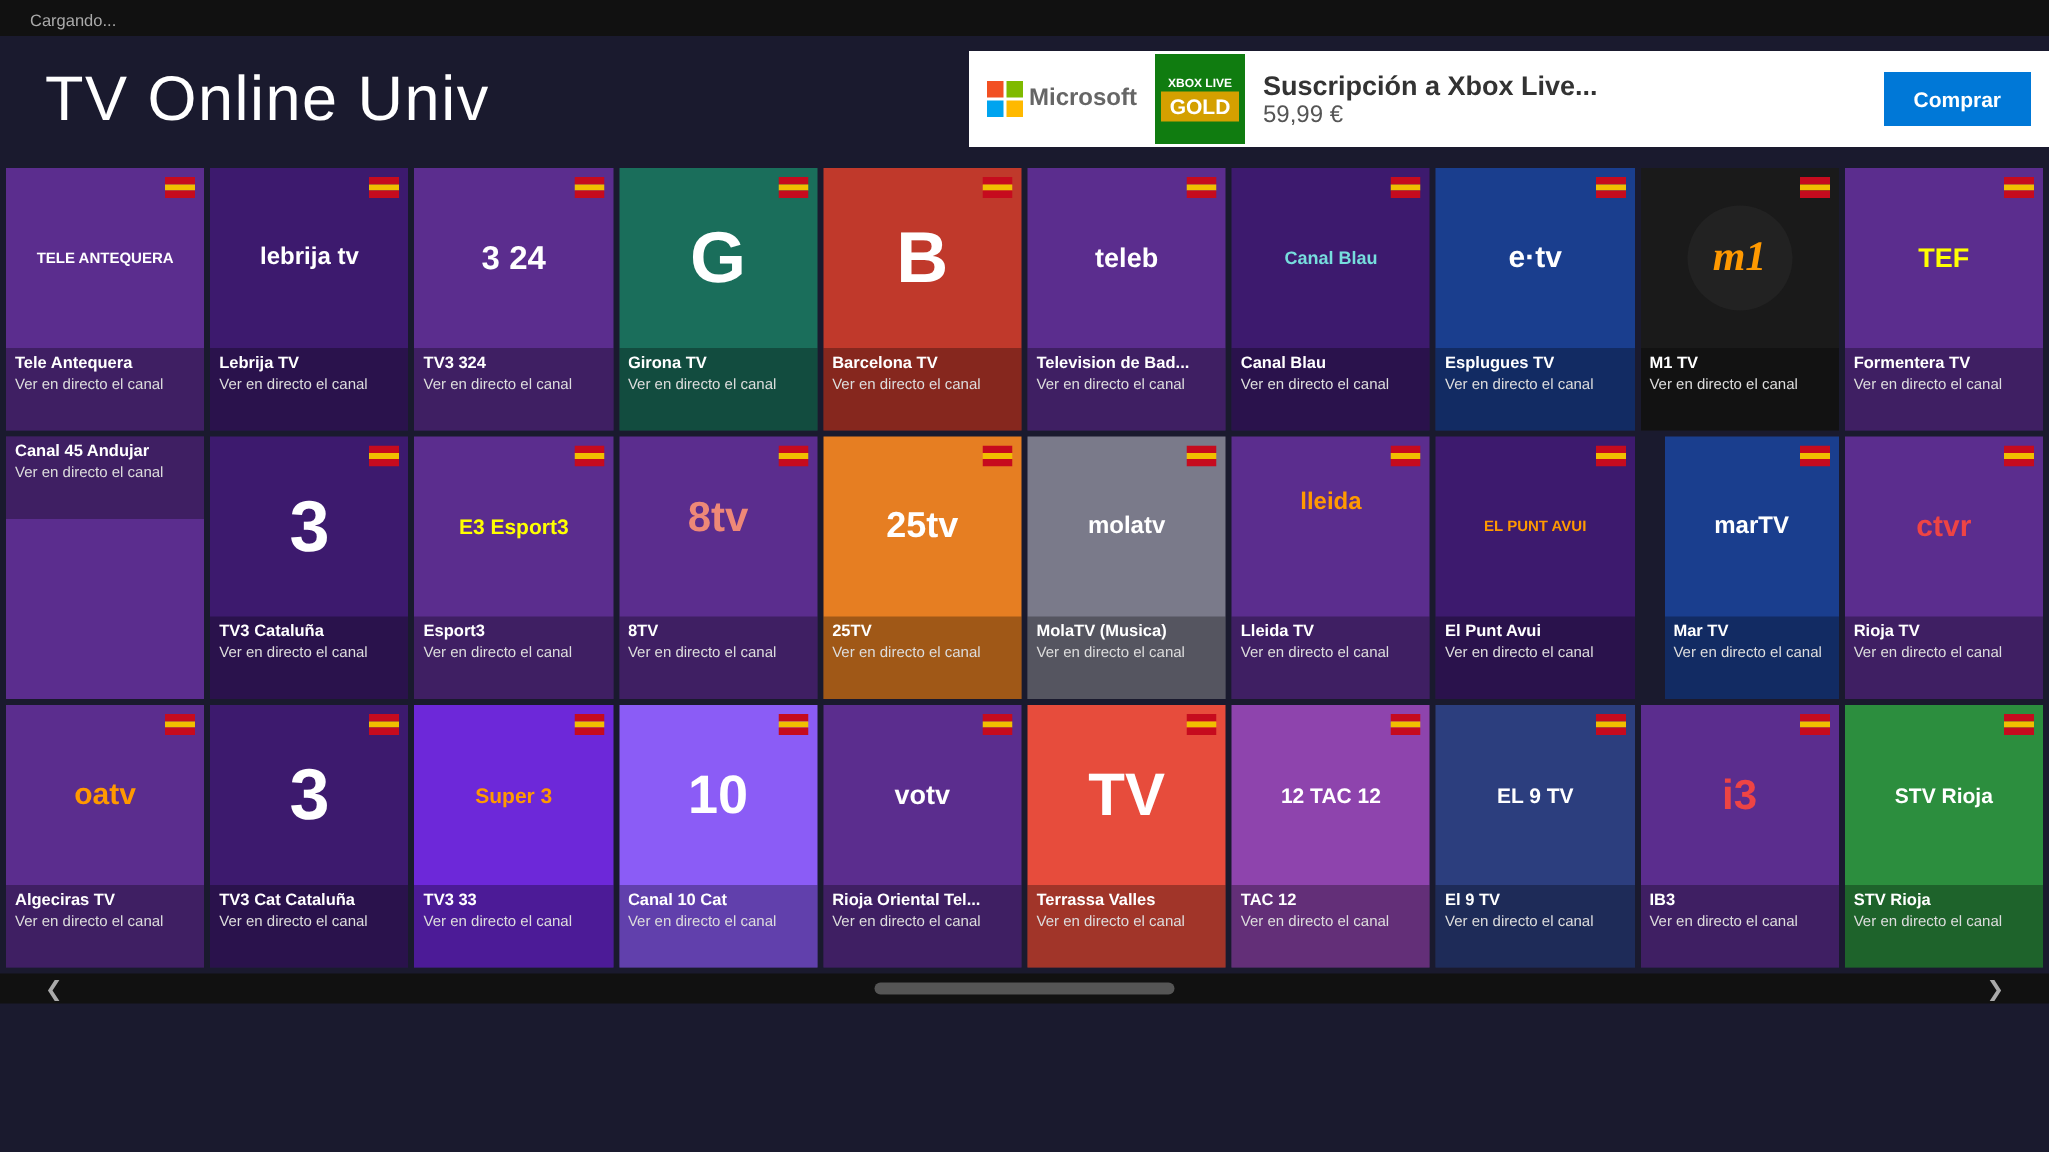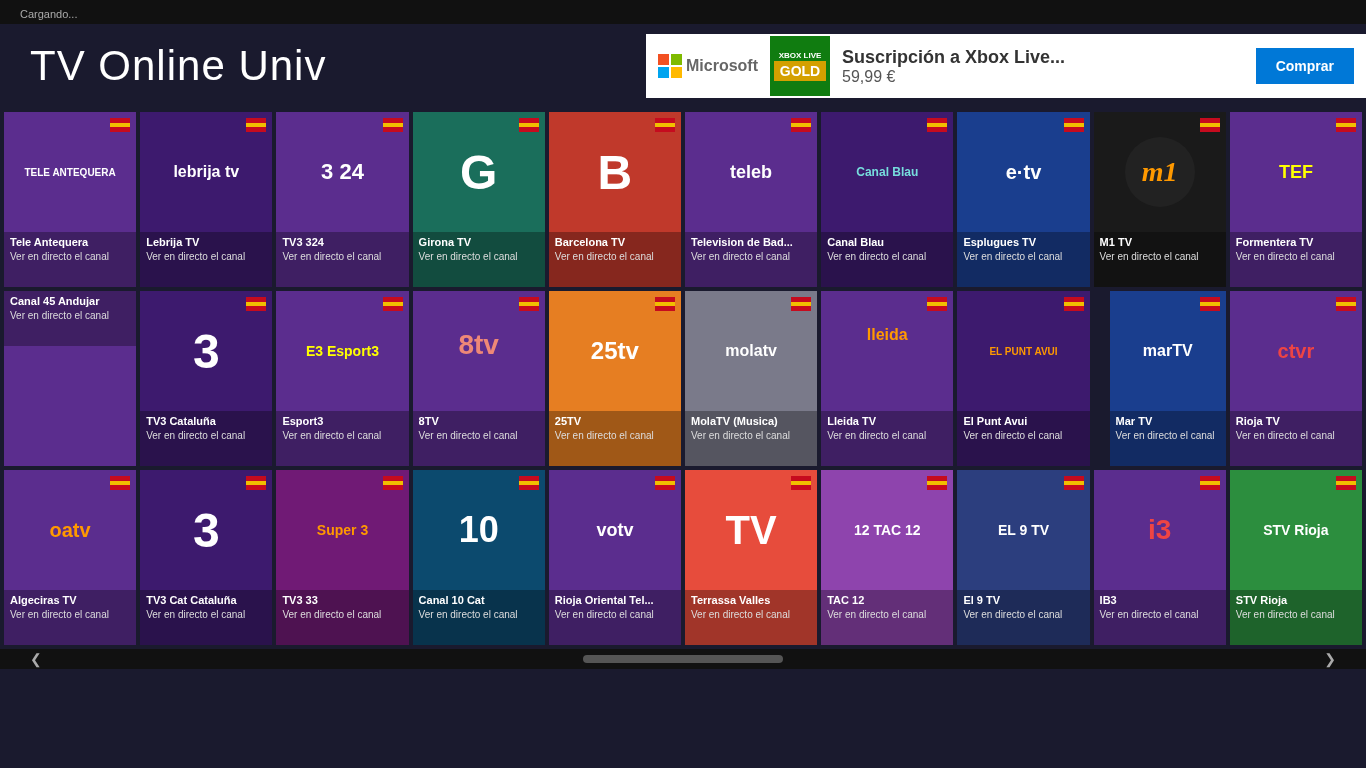--- a/index.html
+++ b/index.html
@@ -520,35 +520,35 @@
           <div class="flag-red"></div>
           <div class="flag-yellow"></div>
           <div class="flag-red2"></div>
         </div>
       </div>
       <div class="channel-info">
         <div class="channel-name">TV3 Cat Cataluña</div>
         <div class="channel-desc">Ver en directo el canal</div>
       </div>
     </div>
-    <div class="channel-card" style="background: #701a75;">
+    <div class="channel-card" style="background: #6d28d9;">
       <div class="channel-logo-area">
         <div class="logo-text" style="font-size: 14px; color: rgb(255, 153, 0);">Super 3</div>
         <div class="channel-flag">
           <div class="flag-red"></div>
           <div class="flag-yellow"></div>
           <div class="flag-red2"></div>
         </div>
       </div>
       <div class="channel-info">
         <div class="channel-name">TV3 33</div>
         <div class="channel-desc">Ver en directo el canal</div>
       </div>
     </div>
-    <div class="channel-card" style="background: #0c4a6e;">
+    <div class="channel-card" style="background: #8b5cf6;">
       <div class="channel-logo-area">
         <div class="logo-text" style="font-size: 36px; color: rgb(255, 255, 255);">10</div>
         <div class="channel-flag">
           <div class="flag-red"></div>
           <div class="flag-yellow"></div>
           <div class="flag-red2"></div>
         </div>
       </div>
       <div class="channel-info">
         <div class="channel-name">Canal 10 Cat</div>

